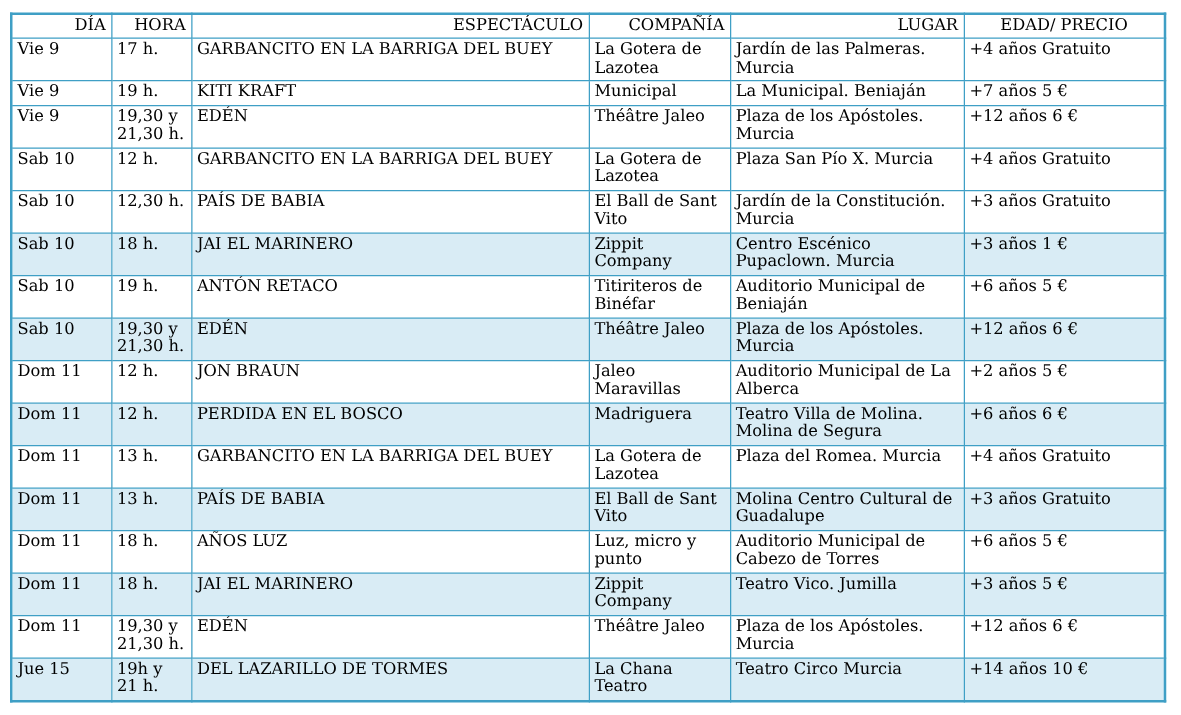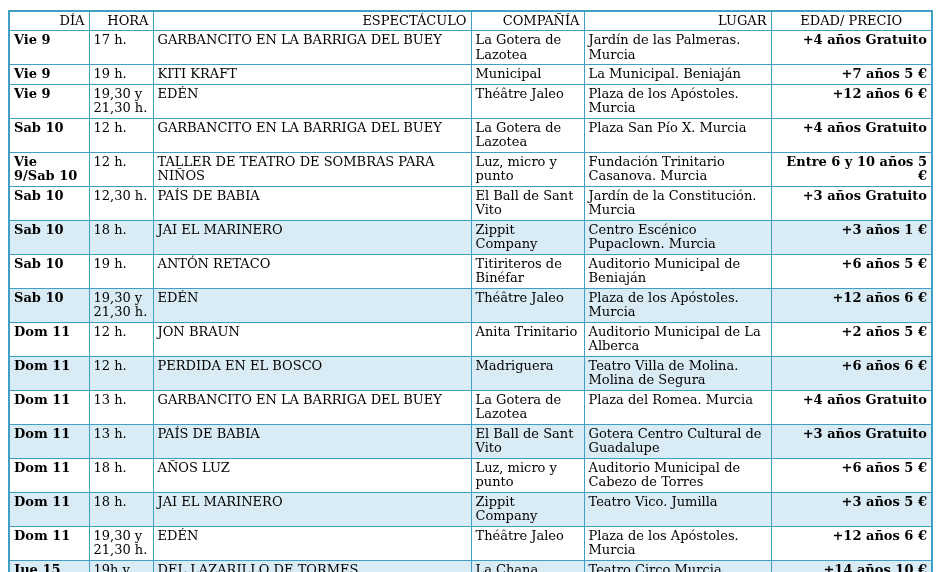--- a/index.html
+++ b/index.html
@@ -40,22 +40,22 @@
   }
   .events thead th {
     font-weight: normal;
     text-align: right;
     vertical-align: middle;
     height: 16px;
     padding-top: 1px;
     padding-bottom: 1px;
   }
   .events thead th.col-precio { text-align: center; }
-  .events td.cell-dia { font-weight: bold; white-space: pre-line; margin-left: 24px; }
-  .events td.cell-precio { text-align: right; font-weight: bold; }
+  .events td.cell-dia { font-weight: normal; white-space: pre-line; margin-left: 24px; }
+  .events td.cell-precio { text-align: left; }
   .events tr.shaded td { background: var(--shade); }
 </style>
 </head>
 <body>
 
 <div class="table-wrap">
   <table class="events">
     <colgroup>
       <col style="width:80px">
       <col style="width:64px">
@@ -101,29 +101,20 @@
   </tr>
         <tr>
     <td class="cell-dia">Sab 10</td>
     <td class="cell-hora">12 h.</td>
     <td class="cell-espectaculo">GARBANCITO EN LA BARRIGA DEL BUEY</td>
     <td class="cell-compania">La Gotera de Lazotea</td>
     <td class="cell-lugar">Plaza San Pío X. Murcia</td>
     <td class="cell-precio">+4 años Gratuito</td>
   </tr>
         <tr>
-    <td class="cell-dia">Vie
-9/Sab 10</td>
-    <td class="cell-hora">12 h.</td>
-    <td class="cell-espectaculo">TALLER DE TEATRO DE SOMBRAS PARA NIÑOS</td>
-    <td class="cell-compania">Luz, micro y punto</td>
-    <td class="cell-lugar">Fundación Trinitario Casanova. Murcia</td>
-    <td class="cell-precio">Entre 6 y 10 años 5 €</td>
-  </tr>
-        <tr>
     <td class="cell-dia">Sab 10</td>
     <td class="cell-hora">12,30 h.</td>
     <td class="cell-espectaculo">PAÍS DE BABIA</td>
     <td class="cell-compania">El Ball de Sant Vito</td>
     <td class="cell-lugar">Jardín de la Constitución. Murcia</td>
     <td class="cell-precio">+3 años Gratuito</td>
   </tr>
         <tr class="shaded">
     <td class="cell-dia">Sab 10</td>
     <td class="cell-hora">18 h.</td>
@@ -145,21 +136,21 @@
     <td class="cell-hora">19,30 y 21,30 h.</td>
     <td class="cell-espectaculo">EDÉN</td>
     <td class="cell-compania">Théâtre Jaleo</td>
     <td class="cell-lugar">Plaza de los Apóstoles. Murcia</td>
     <td class="cell-precio">+12 años 6 €</td>
   </tr>
         <tr>
     <td class="cell-dia">Dom 11</td>
     <td class="cell-hora">12 h.</td>
     <td class="cell-espectaculo">JON BRAUN</td>
-    <td class="cell-compania">Anita Trinitario</td>
+    <td class="cell-compania">Jaleo Maravillas</td>
     <td class="cell-lugar">Auditorio Municipal de La Alberca</td>
     <td class="cell-precio">+2 años 5 €</td>
   </tr>
         <tr class="shaded">
     <td class="cell-dia">Dom 11</td>
     <td class="cell-hora">12 h.</td>
     <td class="cell-espectaculo">PERDIDA EN EL BOSCO</td>
     <td class="cell-compania">Madriguera</td>
     <td class="cell-lugar">Teatro Villa de Molina. Molina de Segura</td>
     <td class="cell-precio">+6 años 6 €</td>
@@ -170,21 +161,21 @@
     <td class="cell-espectaculo">GARBANCITO EN LA BARRIGA DEL BUEY</td>
     <td class="cell-compania">La Gotera de Lazotea</td>
     <td class="cell-lugar">Plaza del Romea. Murcia</td>
     <td class="cell-precio">+4 años Gratuito</td>
   </tr>
         <tr class="shaded">
     <td class="cell-dia">Dom 11</td>
     <td class="cell-hora">13 h.</td>
     <td class="cell-espectaculo">PAÍS DE BABIA</td>
     <td class="cell-compania">El Ball de Sant Vito</td>
-    <td class="cell-lugar">Gotera Centro Cultural de Guadalupe</td>
+    <td class="cell-lugar">Molina Centro Cultural de Guadalupe</td>
     <td class="cell-precio">+3 años Gratuito</td>
   </tr>
         <tr>
     <td class="cell-dia">Dom 11</td>
     <td class="cell-hora">18 h.</td>
     <td class="cell-espectaculo">AÑOS LUZ</td>
     <td class="cell-compania">Luz, micro y punto</td>
     <td class="cell-lugar">Auditorio Municipal de Cabezo de Torres</td>
     <td class="cell-precio">+6 años 5 €</td>
   </tr>

